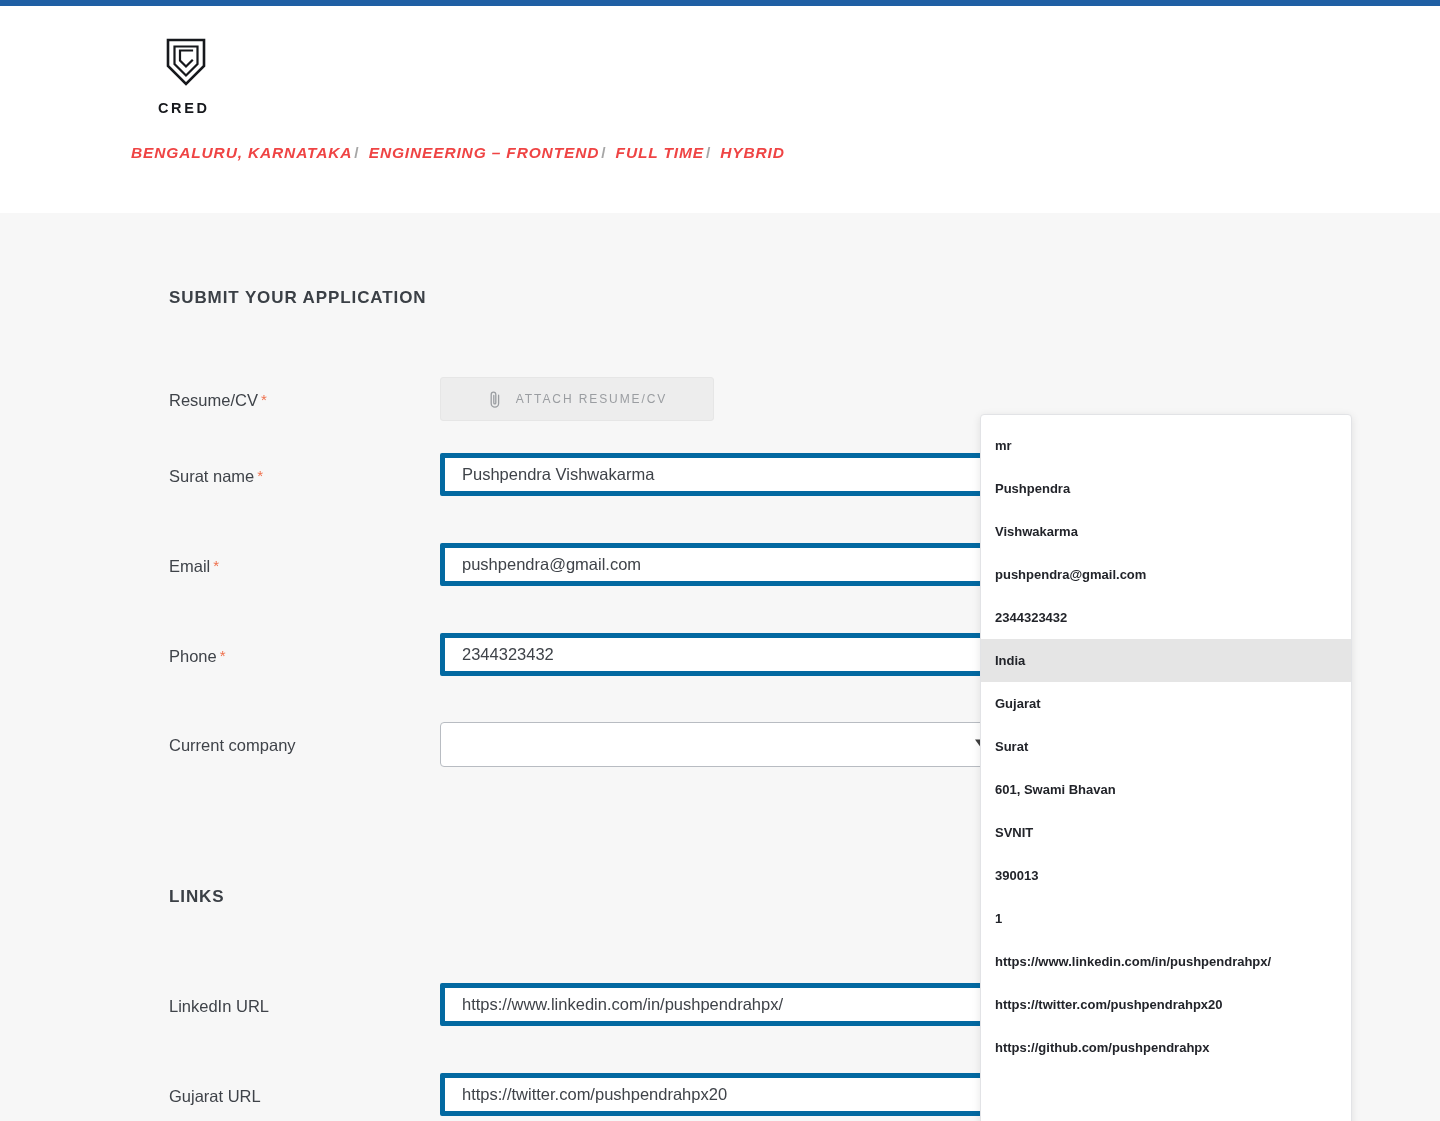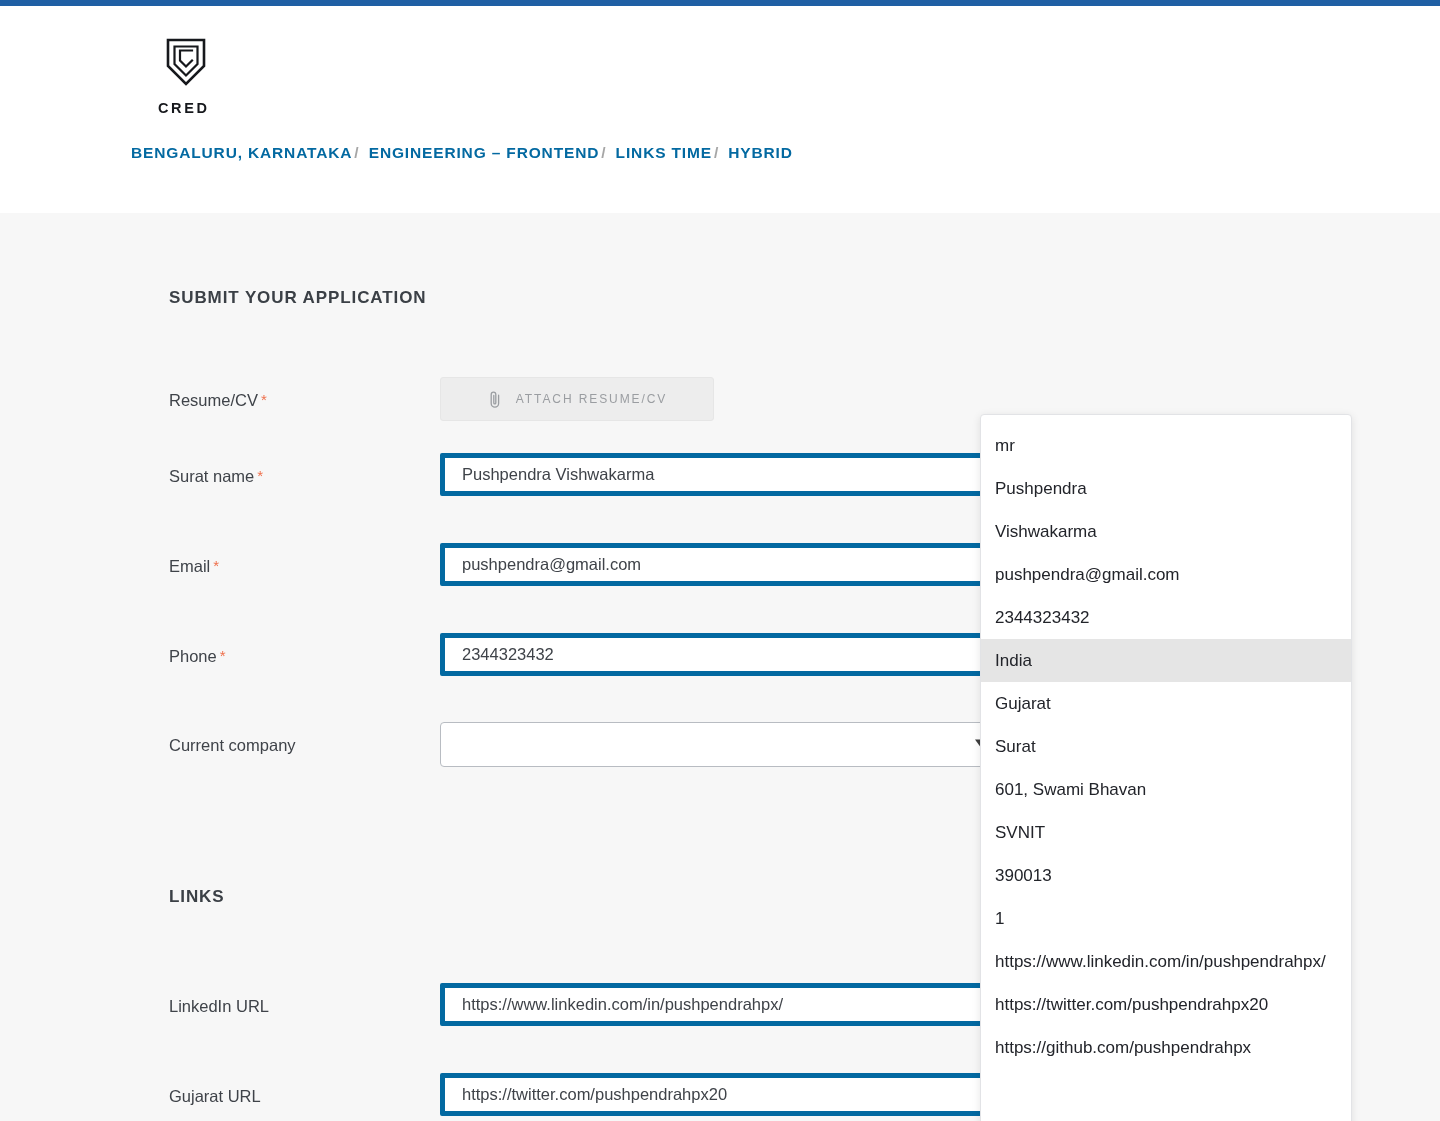--- a/index.html
+++ b/index.html
@@ -64,21 +64,21 @@
   .breadcrumb {
     position: absolute;
     left: 131px;
     top: 138px;
     font-size: 15.5px;
     font-weight: bold;
     letter-spacing: 0.85px;
     color: #8d8d8d;
     white-space: nowrap;
   }
-  .breadcrumb .crumb { color: #0369a1; }
+  .breadcrumb .crumb { color: #ef4444; font-style: italic; }
   .breadcrumb .sep { color: #a6a6a6; margin: 0 4px 0 2px; }
 
   
   .body-area {
     position: absolute;
     top: 213px; left: 0;
     width: 1440px;
     height: 908px;
     background: #f7f7f7;
     margin-left: 38px;
@@ -217,26 +217,27 @@
     border-radius: 4px;
     box-shadow: 0 2px 9px rgba(0,0,0,0.10);
     overflow: hidden;
     z-index: 30;
     padding-top: 9px;
   }
   .autofill-item {
     height: 43px;
     line-height: 43px;
     padding: 0 0 0 14px;
-    font-size: 17px;
+    font-size: 13px;
     color: #22242a;
     white-space: nowrap;
     overflow: hidden;
     text-overflow: ellipsis;
     cursor: pointer;
+    font-weight: bold;
   }
   .autofill-item.selected {
     background: #e5e5e5;
   }
 </style>
 </head>
 <body>
 
 <div class="top-bar"></div>
 
@@ -247,21 +248,21 @@
       <path d="M3 3 H39 V29 L21 47 L3 29 Z" fill="none" stroke="#16181c" stroke-width="2.6"></path>
       <path d="M9.5 9.5 H32.5 V27 L21 38.5 L9.5 27 Z" fill="none" stroke="#16181c" stroke-width="2.2"></path>
       <path d="M27 13.5 H15 V23.5 L21 29.5 L27 23.5" fill="none" stroke="#16181c" stroke-width="2.2" stroke-linecap="square"></path>
     </svg>
     <div class="logo-word">CRED</div>
   </div>
 
   <div class="breadcrumb">
     <span class="crumb">BENGALURU, KARNATAKA</span><span class="sep">/</span>
     <span class="crumb">ENGINEERING – FRONTEND</span><span class="sep">/</span>
-    <span class="crumb">LINKS TIME</span><span class="sep">/</span>
+    <span class="crumb">FULL TIME</span><span class="sep">/</span>
     <span class="crumb">HYBRID</span>
   </div>
 
 </div>
 
 <div class="body-area">
 
   <div class="section-title" id="title-application">SUBMIT YOUR APPLICATION</div>
 
   <div class="field-row" style="top:164px;text-decoration:underline;">

